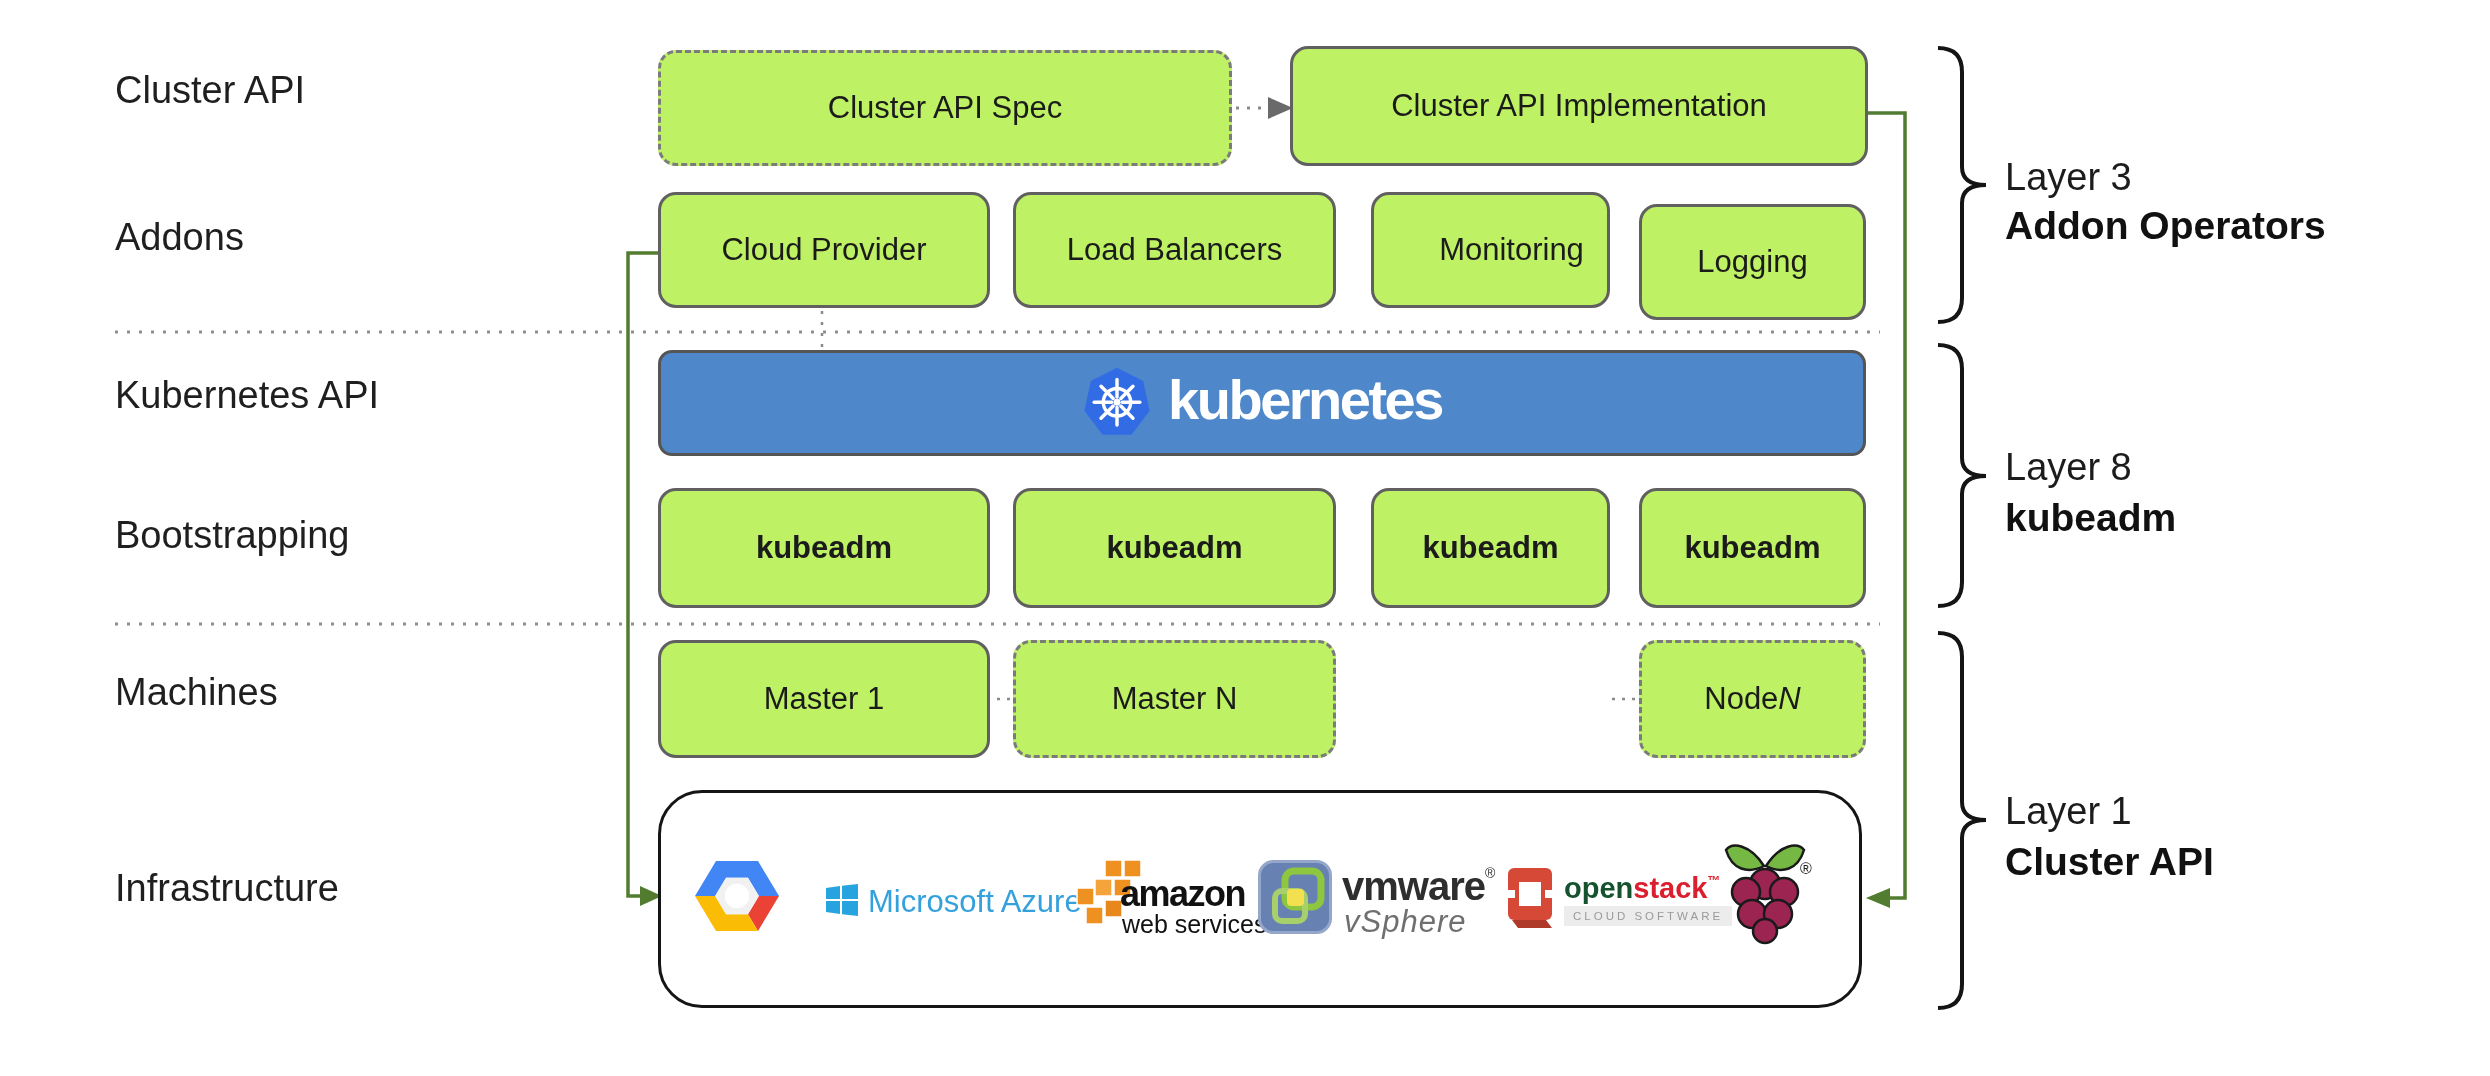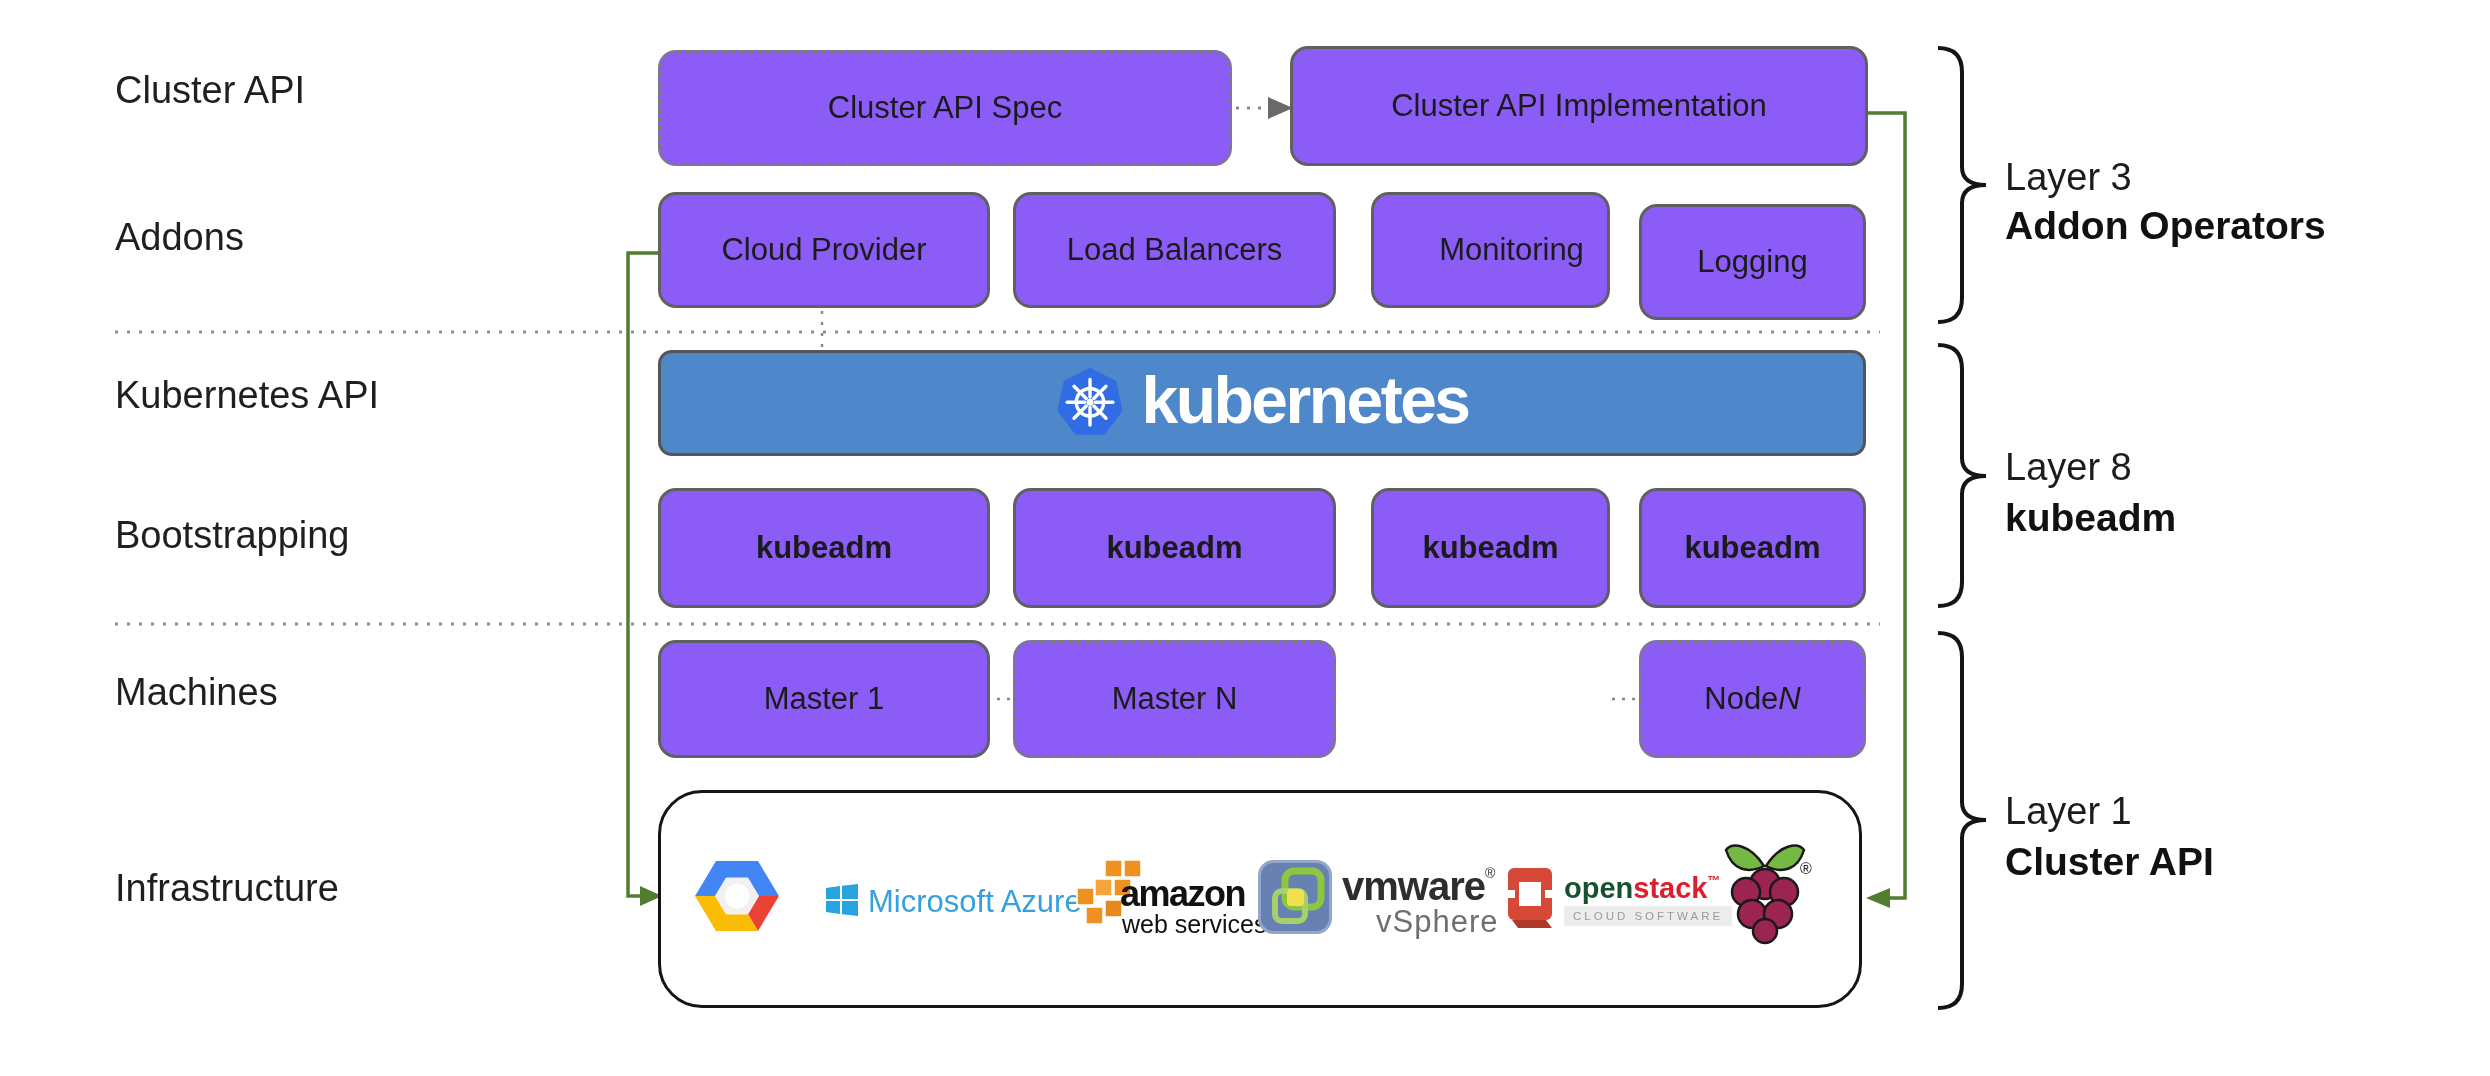--- a/index.html
+++ b/index.html
@@ -15,32 +15,32 @@
     --leaf-green:#75b843;
   }
   .stage{
     position:relative;width:2490px;height:1076px;background:#fff;overflow:hidden;
     font-family:"Liberation Sans","DejaVu Sans",sans-serif;color:#1b1b1b;
   }
   .overlay{position:absolute;left:0;top:0;width:2490px;height:1076px;pointer-events:none;}
   .side-label{position:absolute;left:115px;font-size:38px;line-height:44px;color:#1f1f1f;white-space:nowrap;}
   .node{
     position:absolute;display:flex;align-items:center;justify-content:center;
-    background:#8b5cf6;border:3px solid var(--box-border);border-radius:18px;
+    background:#bef264;border:3px solid var(--box-border);border-radius:18px;
     font-size:31px;color:#1b1b1b;white-space:nowrap;box-sizing:border-box;
   }
   .node.dashed{border:3px dashed #7b7b7b;}
   .node.bold{font-weight:bold;}
   .banner{
     position:absolute;left:658px;top:350px;width:1208px;height:106px;box-sizing:border-box;
     background:var(--banner-blue);border:3px solid #555;border-radius:14px;
     display:flex;align-items:center;justify-content:center;gap:16px;
   }
   .banner .wordmark{
-    font-size:66px;font-weight:700;color:#ffffff;letter-spacing:-2.5px;line-height:1;
+    font-size:56px;font-weight:700;color:#ffffff;letter-spacing:-2.5px;line-height:1;
     padding-bottom:6px;
   }
   .infra{
     position:absolute;left:658px;top:790px;width:1204px;height:218px;box-sizing:border-box;
     background:#fff;border:3.5px solid #151515;border-radius:44px;
   }
   .layer-title{position:absolute;left:2005px;font-size:38px;color:#1c1c1c;white-space:nowrap;}
   .layer-sub{position:absolute;left:2005px;font-size:39px;font-weight:bold;color:#111;white-space:nowrap;}
   .logo-text{position:absolute;white-space:nowrap;line-height:1;}
   .az-text{font-size:31px;font-weight:500;color:var(--azure-blue);}
@@ -190,21 +190,21 @@
   <div class="logo-text aws-line1" style="left:1120px;top:876px;">amazon</div>
   <div class="logo-text aws-line2" style="left:1122px;top:912px;">web services</div>
 
   <svg class="abs" style="left:1258px;top:860px;" width="74" height="74" viewBox="0 0 74 74">
     <rect x="1.5" y="1.5" width="71" height="71" rx="14" fill="#6881b3" stroke="#94a6c9" stroke-width="3"></rect>
     <rect x="27" y="11" width="36" height="36" rx="9" fill="none" stroke="#8dc63f" stroke-width="7"></rect>
     <rect x="17" y="31" width="30" height="30" rx="7" fill="none" stroke="#a7cf6b" stroke-width="6"></rect>
     <rect x="29" y="29" width="17" height="17" rx="4" fill="#f2e04e"></rect>
   </svg>
   <div class="logo-text vmw-line1" style="left:1342px;top:866px;"><span>vmware</span><span class="vmw-reg">®</span></div>
-  <div class="logo-text vmw-line2" style="left:1376px;top:906px;">vSphere</div>
+  <div class="logo-text vmw-line2" style="left:1344px;top:906px;font-style:italic;">vSphere</div>
 
   <svg class="abs" style="left:1506px;top:862px;" width="52" height="70" viewBox="0 0 52 70">
     <polygon points="6,58 12,66 46,66 40,58" fill="#b03a2a"></polygon>
     <rect x="2" y="6" width="44" height="52" rx="6" fill="#d64937"></rect>
     <rect x="13" y="20" width="22" height="24" fill="#ffffff"></rect>
     <rect x="0" y="28" width="9" height="8" fill="#ffffff"></rect>
     <rect x="39" y="28" width="9" height="8" fill="#ffffff"></rect>
   </svg>
   <div class="logo-text os-text" style="left:1564px;top:874px;"><span class="os-open">open</span><span class="os-stack">stack</span><span class="os-tm">™</span></div>
   <div class="os-tagline" style="left:1564px;top:906px;">CLOUD SOFTWARE</div>

